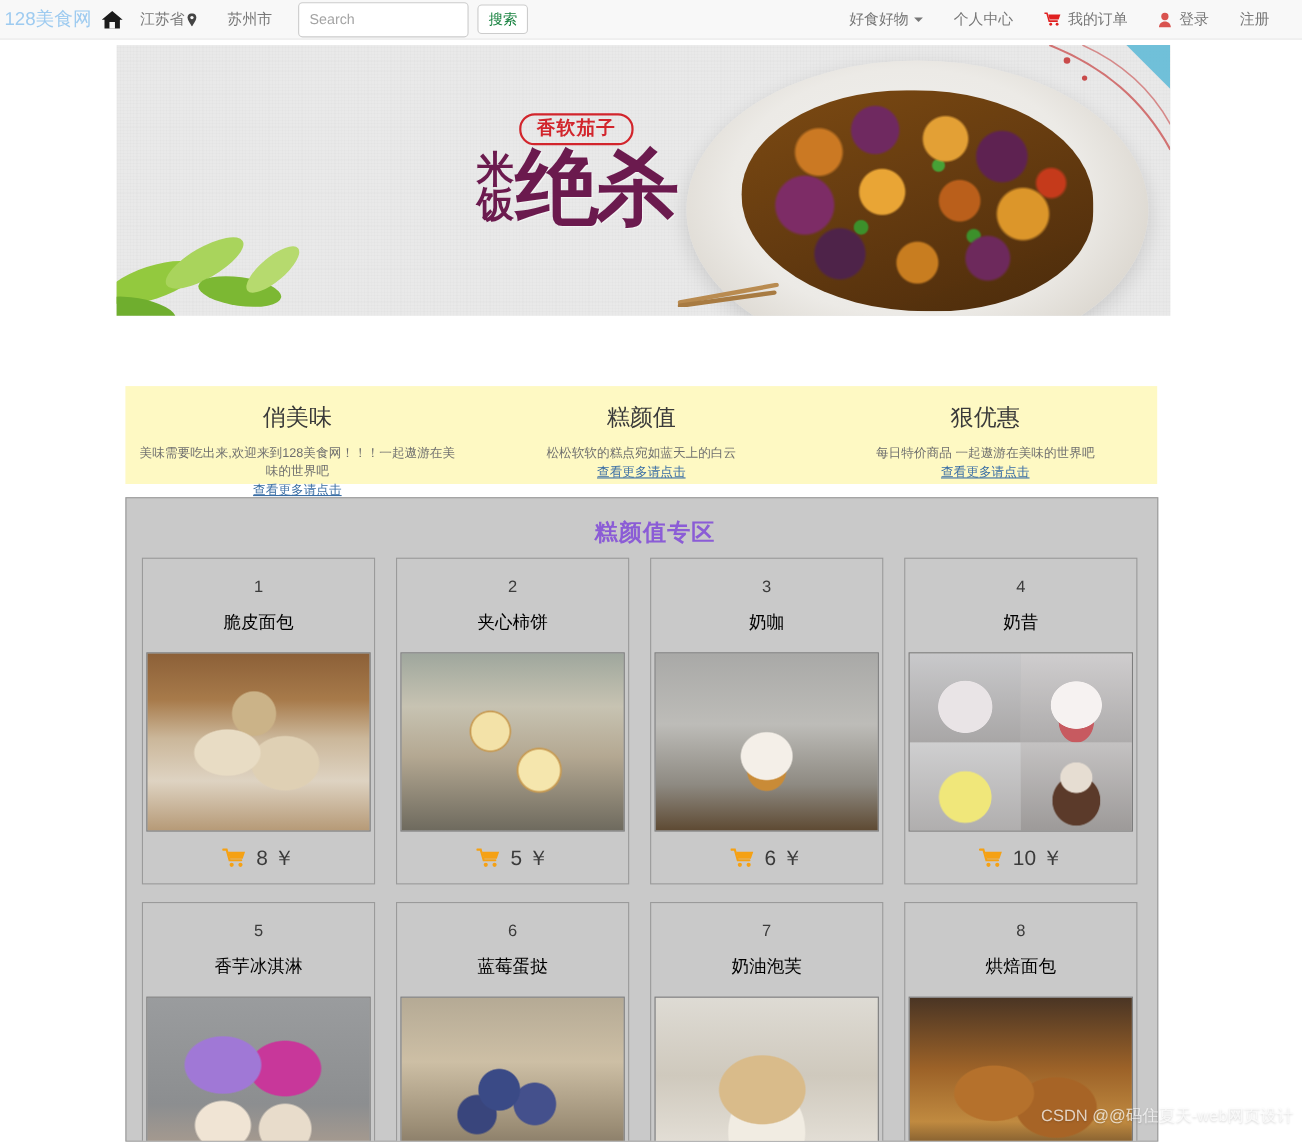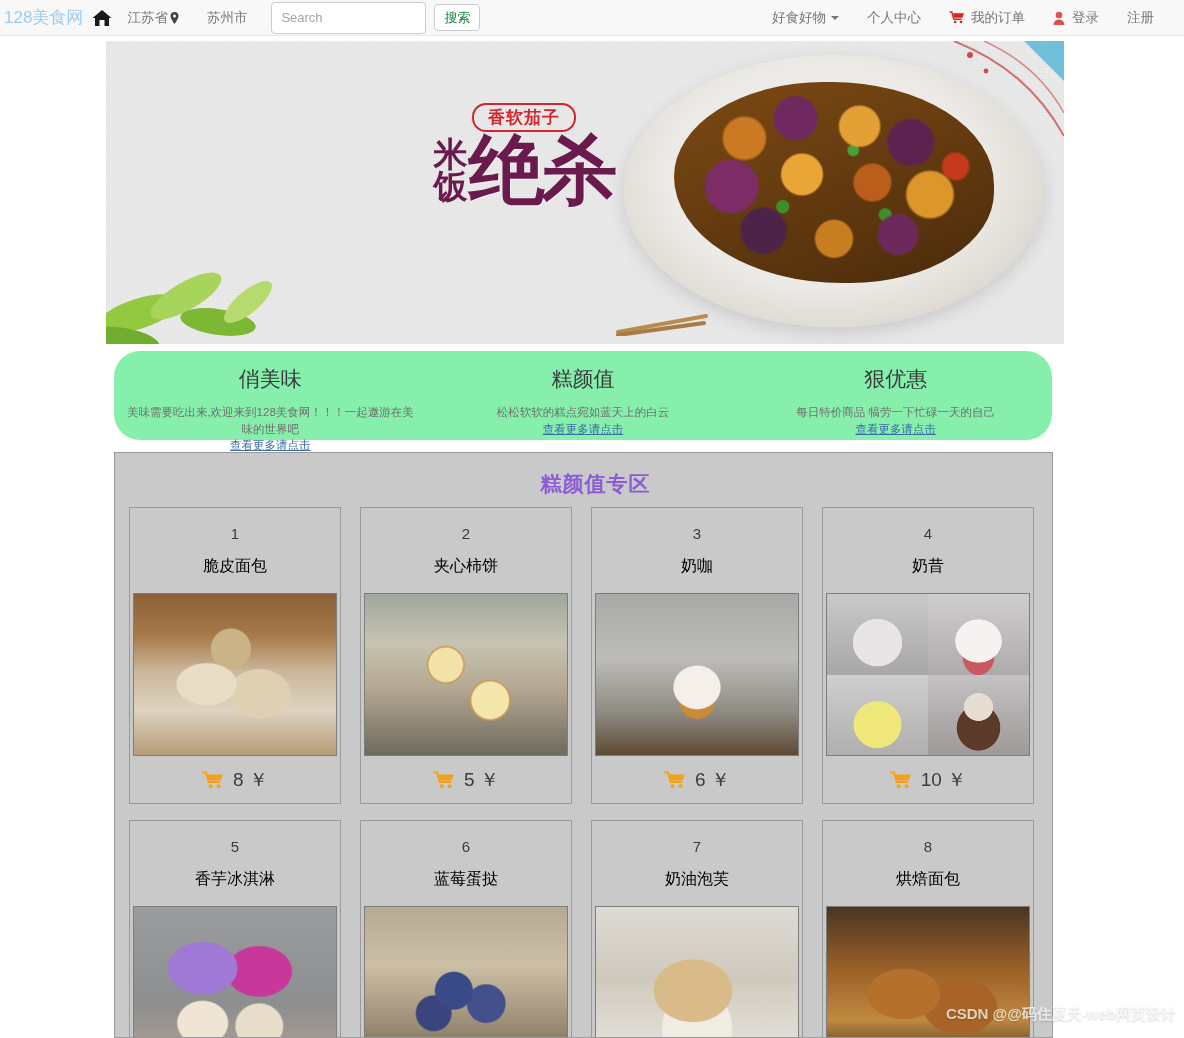--- a/index.html
+++ b/index.html
@@ -75,21 +75,21 @@
     border-top: 4px solid #777;
     margin-left: 3px;
   }
   .cart-icon-red { display:inline-block; width:16px; height:13px; margin-right:4px; }
   .user-icon-red { display:inline-block; width:12px; height:14px; margin-right:5px; }
 
   
   .banner {
     position: absolute;
     left: 106px; top: 41px;
-    width: 958px; height: 303px;
+    width: 958px; height: 246px;
     overflow: hidden;
     background:
       repeating-linear-gradient(0deg, rgba(0,0,0,0.012) 0px, rgba(0,0,0,0.012) 1px, transparent 1px, transparent 3px),
       repeating-linear-gradient(90deg, rgba(0,0,0,0.012) 0px, rgba(0,0,0,0.012) 1px, transparent 1px, transparent 3px),
       #e9e9e9;
   }
   .banner-title {
     position: absolute;
     left: 268px; top: 62px;
     width: 300px;
@@ -181,23 +181,22 @@
     right: 0; top: 0;
     width: 120px; height: 110px;
     overflow: hidden;
   }
 
   
   .features {
     position: absolute;
     left: 114px; top: 351px;
     width: 938px; height: 89px;
-    background: #86efac;
-    display: flex;
-    border-radius: 26px;
+    background: #fef9c3;
+    display: flex;
   }
   .feature {
     flex: 1;
     text-align: center;
     padding-top: 14px;
   }
   .feature h3 {
     margin: 0 0 11px;
     font-size: 21px;
     font-weight: normal;
@@ -344,21 +343,20 @@
   }
 
   .watermark {
     position: absolute;
     right: 8px; bottom: 14px;
     font-size: 15px;
     color: rgba(255,255,255,0.72);
     white-space: nowrap;
     text-shadow: 0 1px 2px rgba(0,0,0,0.18);
     pointer-events: none;
-    font-weight: bold;
   }
 </style>
 </head>
 <body>
 
 <div class="navbar">
   <div class="nav-left">
     <a class="brand">128美食网</a>
     <span class="home-icon">
       <svg viewBox="0 0 22 18" width="22" height="18">
@@ -465,21 +463,21 @@
     <p>美味需要吃出来,欢迎来到128美食网！！！一起遨游在美味的世界吧</p>
     <a>查看更多请点击</a>
   </div>
   <div class="feature">
     <h3>糕颜值</h3>
     <p>松松软软的糕点宛如蓝天上的白云</p>
     <a>查看更多请点击</a>
   </div>
   <div class="feature">
     <h3>狠优惠</h3>
-    <p>每日特价商品 犒劳一下忙碌一天的自己</p>
+    <p>每日特价商品 一起遨游在美味的世界吧</p>
     <a>查看更多请点击</a>
   </div>
 </div>
 
 <div class="products">
   <div class="products-title">糕颜值专区</div>
   <div class="grid" id="grid">
       <div class="card">
         <div class="card-idx">1</div>
         <div class="card-name">脆皮面包</div>

